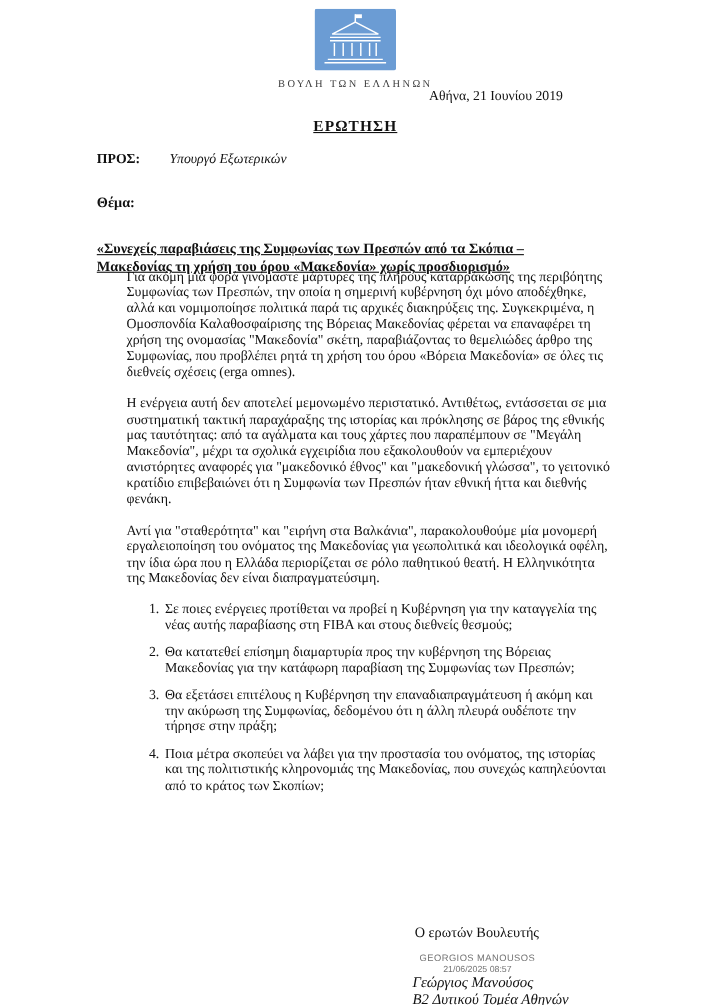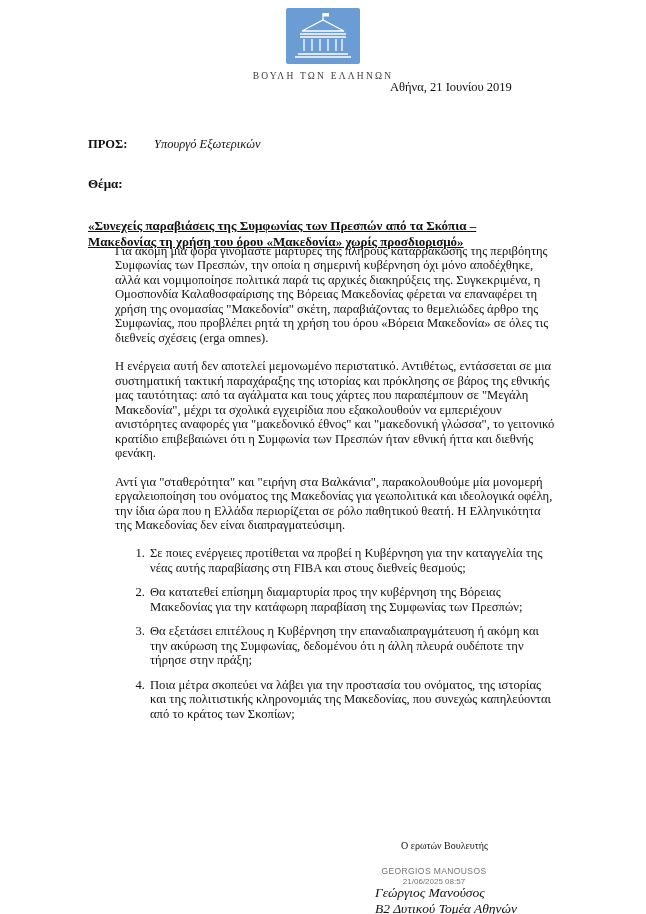--- a/index.html
+++ b/index.html
@@ -40,21 +40,21 @@
     width: 392px; line-height: 1.25;
   }
   .content {
     position: absolute; top: 244px; left: 115px; width: 443px;
     font-size: 12.6px; line-height: 1.15; text-align: left;
   }
   .content p { margin: 0 0 14px 0; }
   .content p.question-intro { font-weight: bold; margin: 18px 0 12px 0; }
   ol.questions { margin: 0; padding-left: 33px; }
   ol.questions li { margin-bottom: 10px; padding-left: 2px; }
-  .closing { position: absolute; top: 840px; left: 377px; font-size: 10px; margin-left: 24px; }
+  .closing { position: absolute; top: 840px; left: 377px; font-size: 13px; }
   .digital-sig {
     position: absolute; top: 866px; left: 368px; width: 132px;
     text-align: center;
     font-family: "Liberation Sans", "DejaVu Sans", sans-serif;
     color: #737373;
   }
   .digital-name { font-size: 8.5px; letter-spacing: 0.4px; }
   .digital-ts { font-size: 8px; margin-top: 1px; }
   .sig-name { position: absolute; top: 885px; left: 375px; font-size: 13.5px; font-style: italic; }
   .sig-district { position: absolute; top: 901px; left: 375px; font-size: 13.5px; font-style: italic; }
@@ -83,20 +83,21 @@
           <line x1="12" y1="46" x2="62" y2="46"></line>
           <line x1="9" y1="49" x2="65" y2="49"></line>
         </g>
       </svg>
     </div>
     <div class="institution">ΒΟΥΛΗ ΤΩΝ ΕΛΛΗΝΩΝ</div>
   </div>
 
   <div class="date">Αθήνα, 21 Ιουνίου 2019</div>
 
+  <div class="doc-title">ΕΡΩΤΗΣΗ</div>
 
   <div class="pros-row">
     <span class="pros-label">ΠΡΟΣ:</span><span class="pros-value">Υπουργό Εξωτερικών</span>
   </div>
 
   <div class="subject-row">
     <span class="subject-label">Θέμα:</span>
     <span class="subject-value">«Συνεχείς παραβιάσεις της Συμφωνίας των Πρεσπών από τα Σκόπια – Μακεδονίας τη χρήση του όρου «Μακεδονία» χωρίς προσδιορισμό»</span>
   </div>
 

